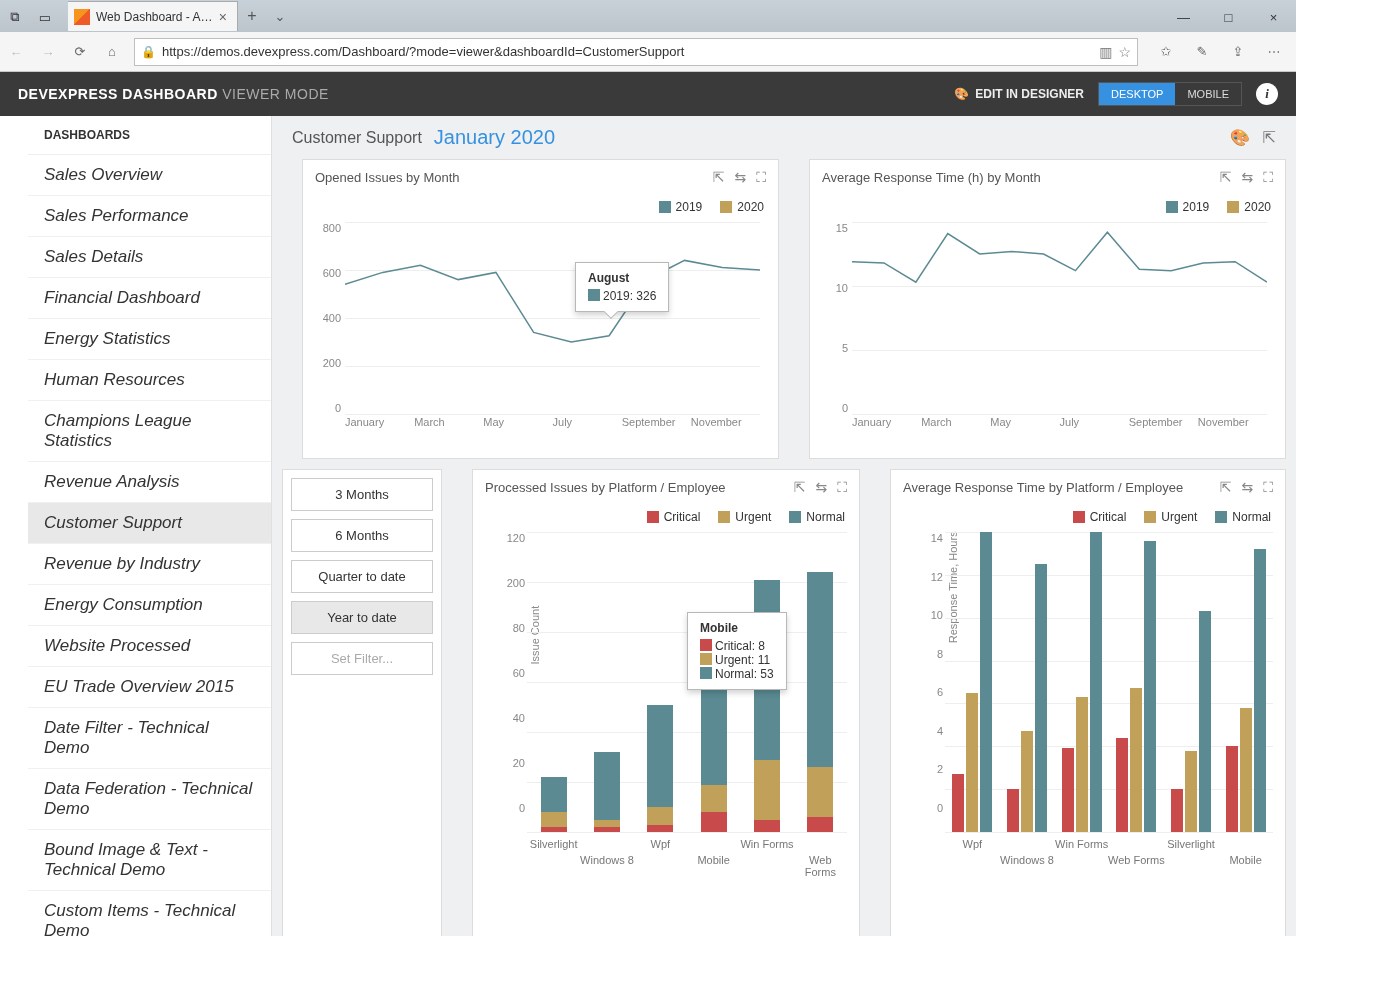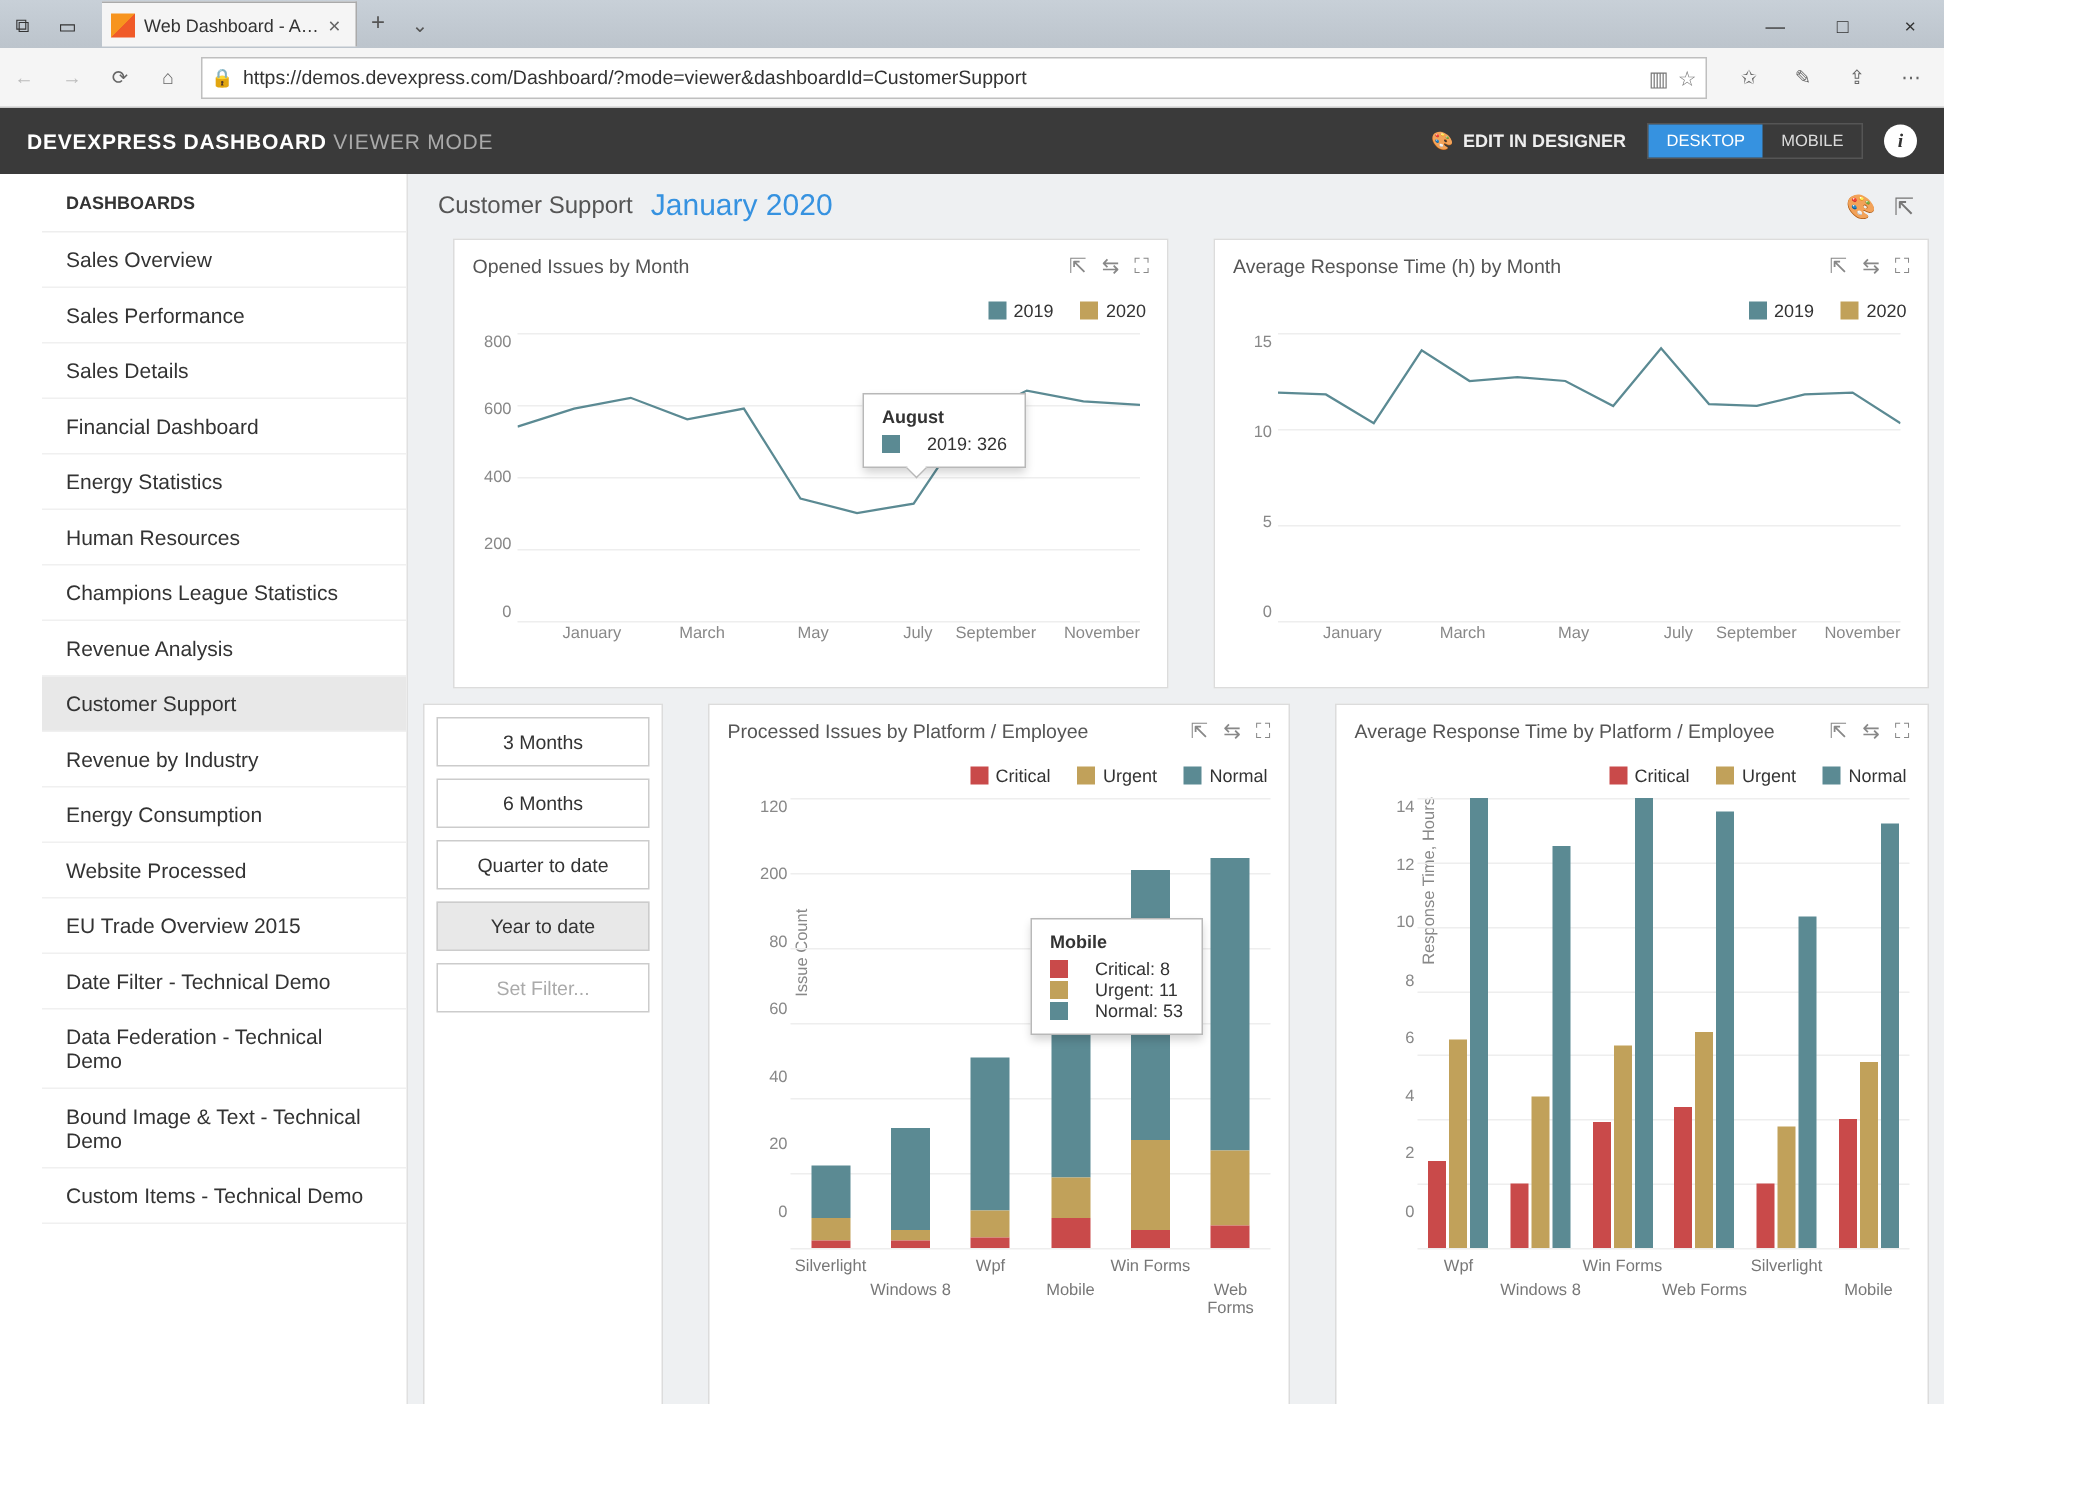--- a/index.html
+++ b/index.html
@@ -36,21 +36,21 @@
 .edit-link { color: #eee; font-size: 12px; font-weight: bold; display: flex; align-items: center; gap: 6px; }
 .mode-toggle { display: flex; border: 1px solid #555; }
 .mode-btn { padding: 5px 12px; font-size: 11px; color: #ddd; }
 .mode-btn.active { background: #3692e0; color: #fff; }
 .info-btn { width: 22px; height: 22px; border-radius: 50%; background: #fff; color: #333; display: flex; align-items: center; justify-content: center; font-weight: bold; font-style: italic; font-family: serif; }
 
 
 .main { display: flex; height: 820px; padding-left: 28px; }
 .sidebar { width: 244px; border-right: 1px solid #e0e0e0; background: #fff; overflow-y: auto; }
 .sb-title { font-weight: bold; font-size: 12px; padding: 12px 16px; border-bottom: 1px solid #eee; }
-.sb-item { padding: 10px 16px; font-size: 14px; border-bottom: 1px solid #f0f0f0; cursor: pointer; }
+.sb-item { padding: 10px 16px; font-size: 17px; border-bottom: 1px solid #f0f0f0; cursor: pointer; font-style: italic; }
 .sb-item.active { background: #e8e8e8; }
 .content { flex: 1; background: #eef0f2; overflow: hidden; padding: 0 0 10px 0; }
 .page-header { padding: 10px 20px; display: flex; align-items: center; gap: 12px; }
 .page-header .t1 { color: #555; font-size: 16px; }
 .page-header .t2 { color: #3692e0; font-size: 20px; }
 .page-actions { margin-left: auto; display: flex; gap: 12px; color: #777; font-size: 16px; }
 
 .row { display: flex; gap: 10px; padding: 0 10px; }
 .panel { background: #fff; border: 1px solid #dcdcdc; position: relative; margin-left: 20px; }
 .panel-hd { height: 34px; display: flex; align-items: center; padding: 0 12px; font-size: 13px; color: #555; }
@@ -64,27 +64,27 @@
 .c-crit { background: #c94a4a; }
 .c-urg  { background: #c1a15a; }
 .c-norm { background: #5b8a93; }
 
 
 .chart { position: relative; height: 210px; margin: 0 18px 10px 42px; }
 .y-axis { position: absolute; left: -34px; top: 0; bottom: 18px; width: 30px; display: flex; flex-direction: column; justify-content: space-between; text-align: right; font-size: 11px; color: #888; }
 .grid { position: absolute; left: 0; right: 0; top: 0; bottom: 18px; }
 .gline { position: absolute; left: 0; right: 0; border-top: 1px solid #eee; }
 .x-axis { position: absolute; left: 0; right: 0; bottom: 0; height: 16px; display: flex; justify-content: space-between; font-size: 11px; color: #888; }
-.x-axis span { flex: 1; text-align: right; }
+.x-axis span { flex: 1; text-align: left; }
 svg.line-svg { position: absolute; left: 0; right: 0; top: 0; bottom: 18px; width: 100%; height: calc(100% - 18px); }
 
 
 .tooltip { position: absolute; background: #fff; border: 1px solid #b8b8b8; box-shadow: 0 3px 6px rgba(0,0,0,.18); padding: 8px 12px; font-size: 12px; z-index: 50; }
 .tooltip .tt-title { font-weight: bold; margin-bottom: 4px; }
-.tooltip .tt-row { display: flex; align-items: center; gap: 18px; }
+.tooltip .tt-row { display: flex; align-items: flex-start; gap: 3px; }
 .tooltip .arrow { position: absolute; width: 10px; height: 10px; background: #fff; border-left: 1px solid #b8b8b8; border-bottom: 1px solid #b8b8b8; transform: rotate(-45deg); bottom: -6px; left: 30px; }
 
 
 .row2 { display: flex; gap: 10px; padding: 10px 10px 0; }
 .filter-panel { width: 160px; background: #fff; border: 1px solid #dcdcdc; padding: 8px; display: flex; flex-direction: column; gap: 8px; }
 .filter-btn { border: 1px solid #ccc; padding: 8px 4px; text-align: center; font-size: 13px; background: #fff; cursor: pointer; }
 .filter-btn.active { background: #e8e8e8; }
 .filter-btn.ghost { color: #aaa; }
 
 .p-bot { height: 491px; }

